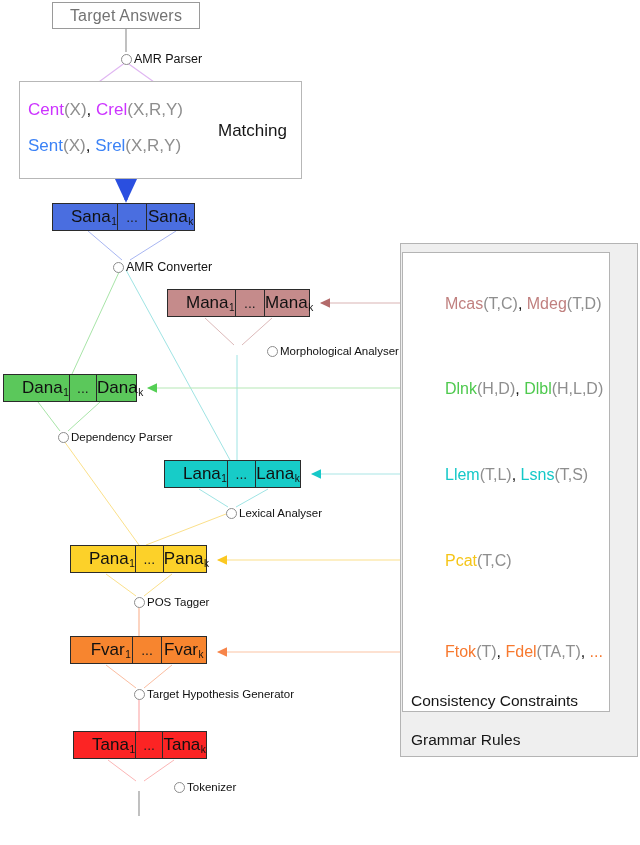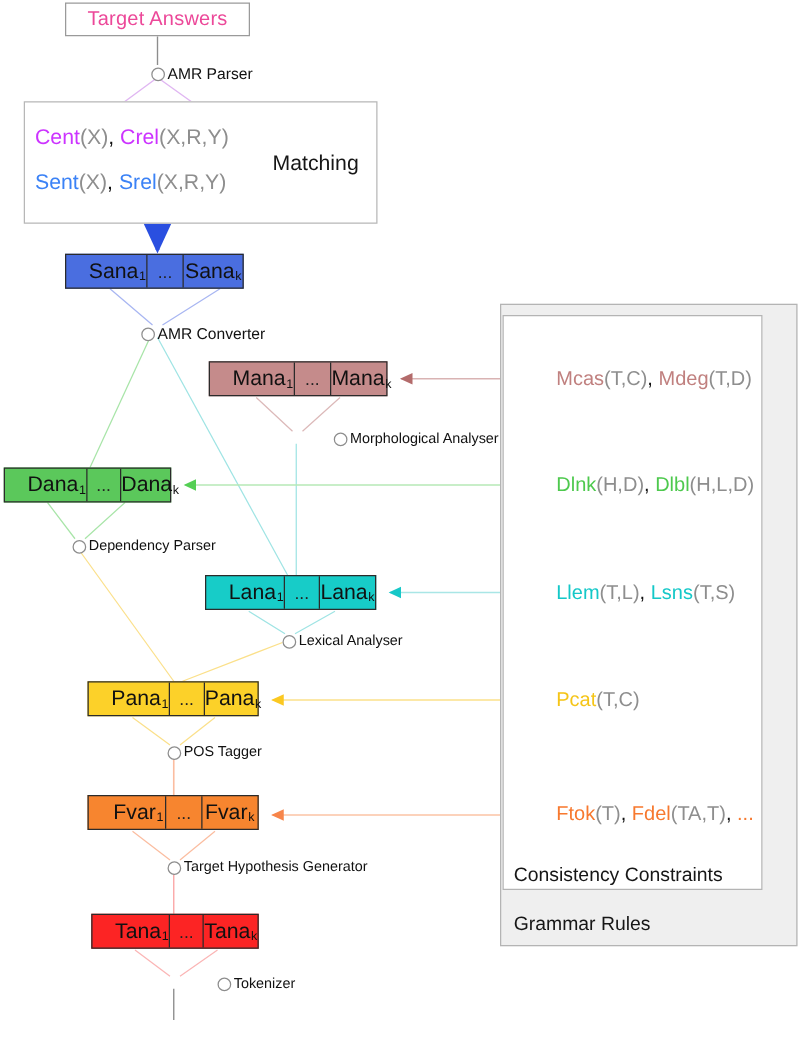--- a/index.html
+++ b/index.html
@@ -5,21 +5,21 @@
   html,body{margin:0;padding:0;background:#ffffff;}
   body{width:640px;height:845px;position:relative;overflow:hidden;
        font-family:"Liberation Sans","DejaVu Sans",sans-serif;
        -webkit-font-smoothing:antialiased;}
   #stage{position:absolute;left:0;top:0;width:640px;height:845px;}
   svg#wires{position:absolute;left:0;top:0;width:640px;height:845px;}
 
   
   .termbox{position:absolute;box-sizing:border-box;border:1px solid #9a9a9a;
            background:#ffffff;display:flex;align-items:center;justify-content:center;
-           font-size:16px;color:#ec4899;letter-spacing:.2px;}
+           font-size:16px;color:#737373;letter-spacing:.2px;}
 
   
   .array{position:absolute;box-sizing:border-box;border:1px solid #555;
          display:flex;height:28px;padding-left:18px;}
   .array .cell{box-sizing:border-box;display:flex;align-items:center;
                justify-content:center;font-size:17px;color:#111;
                border-right:1px solid #555;white-space:nowrap;}
   .array .cell:last-child{border-right:none;}
   .array .c1{flex:0 0 38%;}
   .array .c2{flex:0 0 24%;font-size:14px;color:#222;}

